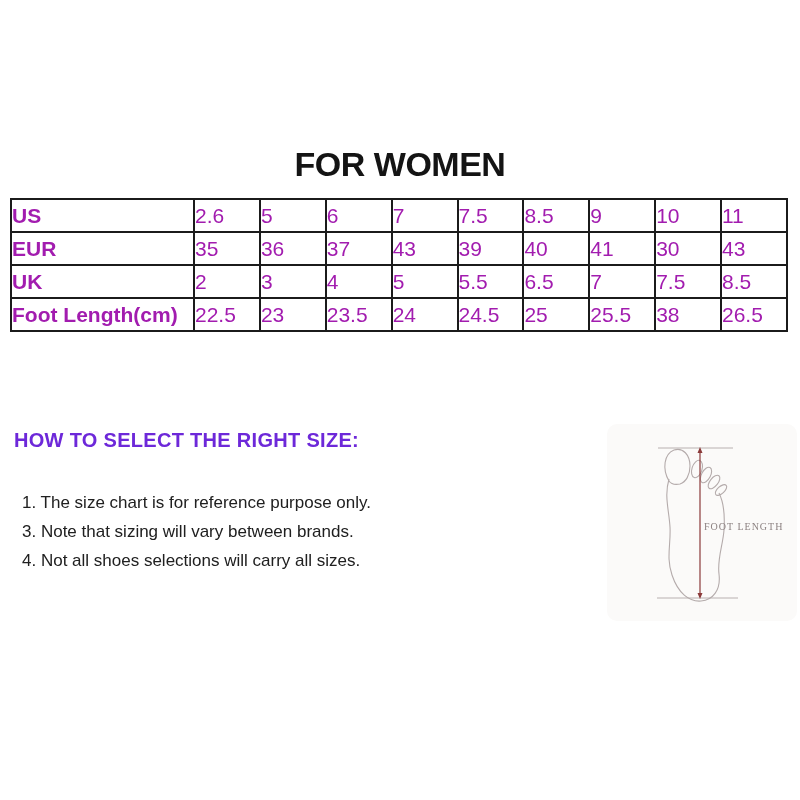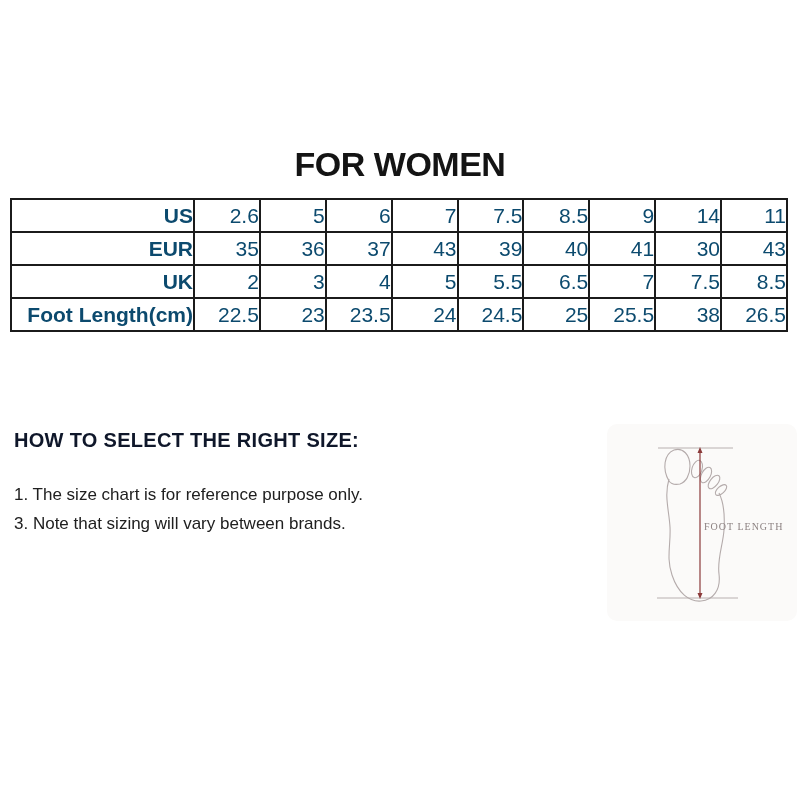--- a/index.html
+++ b/index.html
@@ -32,46 +32,46 @@
     top: 198px;
     left: 10px;
     width: 778px;
     border-collapse: collapse;
     table-layout: fixed;
   }
   .size-table td {
     border: 2px solid #1b1b1b;
     height: 31px;
     padding: 0;
-    text-align: right;
+    text-align: left;
     vertical-align: middle;
     font-size: 21px;
-    color: #0c4a6e;
+    color: #a21caf;
     overflow: hidden;
     white-space: nowrap;
   }
   .size-table td:first-child {
     width: 181px;
     font-weight: 700;
   }
   .guide-heading {
     position: absolute;
     top: 429px;
     left: 14px;
     margin: 0;
     font-size: 20px;
     font-weight: 700;
     letter-spacing: 0.3px;
-    color: #0f172a;
+    color: #6d28d9;
   }
   .guide-list {
     position: absolute;
     top: 480px;
     left: 14px;
-    margin: 0;
+    margin: 8px;
     padding: 0;
     list-style: none;
     font-size: 17px;
     line-height: 29px;
     color: #202020;
   }
   .foot-card {
     position: absolute;
     left: 607px;
     top: 424px;
@@ -115,21 +115,21 @@
     <tbody>
         <tr>
           <td>US</td>
           <td>2.6</td>
           <td>5</td>
           <td>6</td>
           <td>7</td>
           <td>7.5</td>
           <td>8.5</td>
           <td>9</td>
-          <td>14</td>
+          <td>10</td>
           <td>11</td>
         </tr>
         <tr>
           <td>EUR</td>
           <td>35</td>
           <td>36</td>
           <td>37</td>
           <td>43</td>
           <td>39</td>
           <td>40</td>
@@ -162,20 +162,21 @@
           <td>26.5</td>
         </tr>
       </tbody>
   </table>
 
   <h2 class="guide-heading">HOW TO SELECT THE RIGHT SIZE:</h2>
 
   <ul class="guide-list">
       <li>1. The size chart is for reference purpose only.</li>
       <li>3. Note that sizing will vary between brands.</li>
+      <li>4. Not all shoes selections will carry all sizes.</li>
     </ul>
 
   <div class="foot-card">
     <svg width="190" height="197" viewBox="0 0 190 197">
 
       <line class="guide-line" x1="51" y1="24" x2="126" y2="24"></line>
       <line class="guide-line" x1="50" y1="174" x2="131" y2="174"></line>
 
       <path class="sketch" d="M62 55 C 57 72 62 86 63 103 C 64 120 59 134 65 151 C 71 169 82 178 94 177 C 106 176 114 166 112 150 C 110 135 116 121 117 106 C 118 91 117 79 112 69"></path>
 

